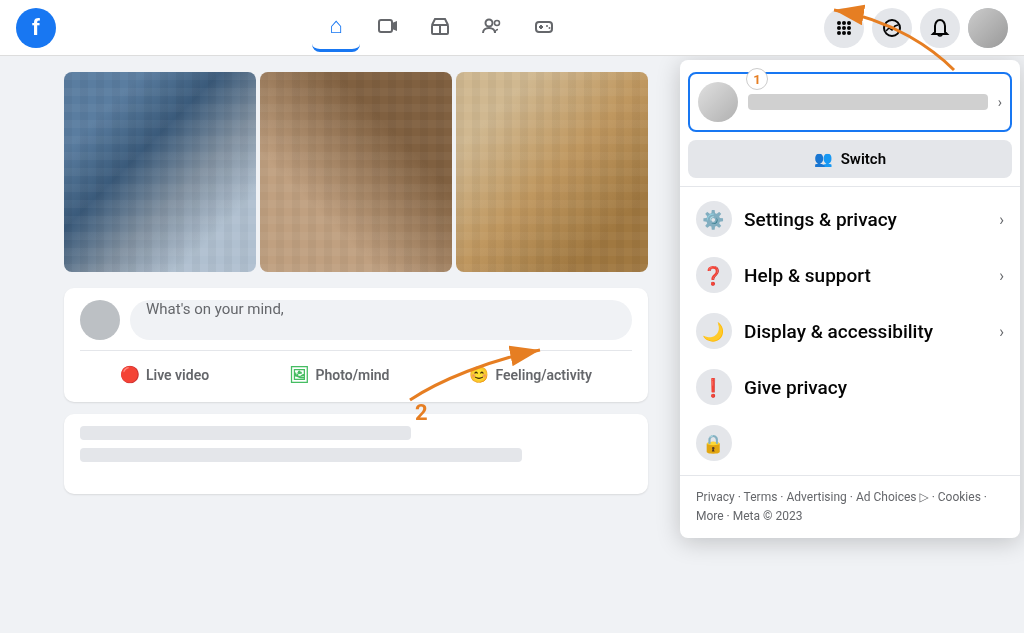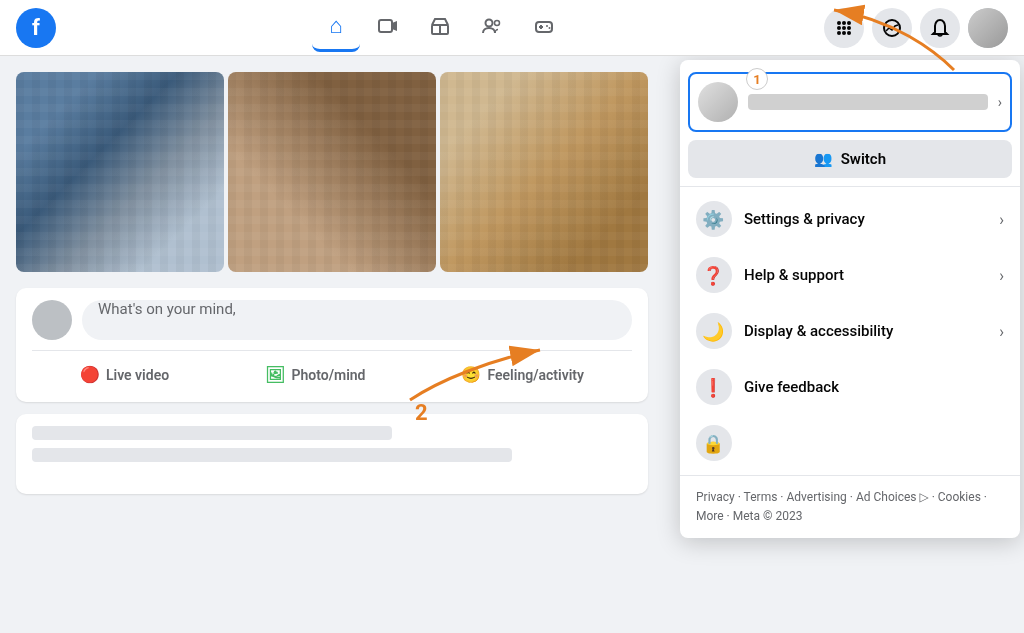--- a/index.html
+++ b/index.html
@@ -87,20 +87,21 @@
       height: calc(633px - 56px);
       overflow: hidden;
     }
 
     
     .feed {
       flex: 1;
       padding: 16px;
       overflow: hidden;
       position: relative;
+      margin-left: 48px;
     }
 
     
     .photo-strip {
       display: flex;
       gap: 4px;
       height: 200px;
       margin-bottom: 16px;
     }
     .photo-item {
@@ -268,21 +269,21 @@
     .dropdown-item-icon {
       width: 36px; height: 36px;
       background: #e4e6ea;
       border-radius: 50%;
       display: flex; align-items: center; justify-content: center;
       font-size: 18px;
       flex-shrink: 0;
     }
     .dropdown-item-text {
       flex: 1;
-      font-size: 15px;
+      font-size: 19px;
       font-weight: 500;
       color: #050505;
     }
     .dropdown-item-chevron {
       color: #65676b;
       font-size: 16px;
     }
 
     .dropdown-footer {
       padding: 8px 16px 4px 16px;
@@ -474,21 +475,21 @@
       </div>
 
       <div class="dropdown-item">
         <div class="dropdown-item-icon">🌙</div>
         <span class="dropdown-item-text">Display &amp; accessibility</span>
         <span class="dropdown-item-chevron">›</span>
       </div>
 
       <div class="dropdown-item">
         <div class="dropdown-item-icon">❗</div>
-        <span class="dropdown-item-text">Give feedback</span>
+        <span class="dropdown-item-text">Give privacy</span>
       </div>
 
       <div class="dropdown-item">
         <div class="dropdown-item-icon">🔒</div>
       </div>
 
       <div class="dropdown-divider"></div>
 
       <div class="dropdown-footer">
         <span>Privacy · Terms · Advertising · Ad Choices ▷ · Cookies · More · Meta © 2023</span>

